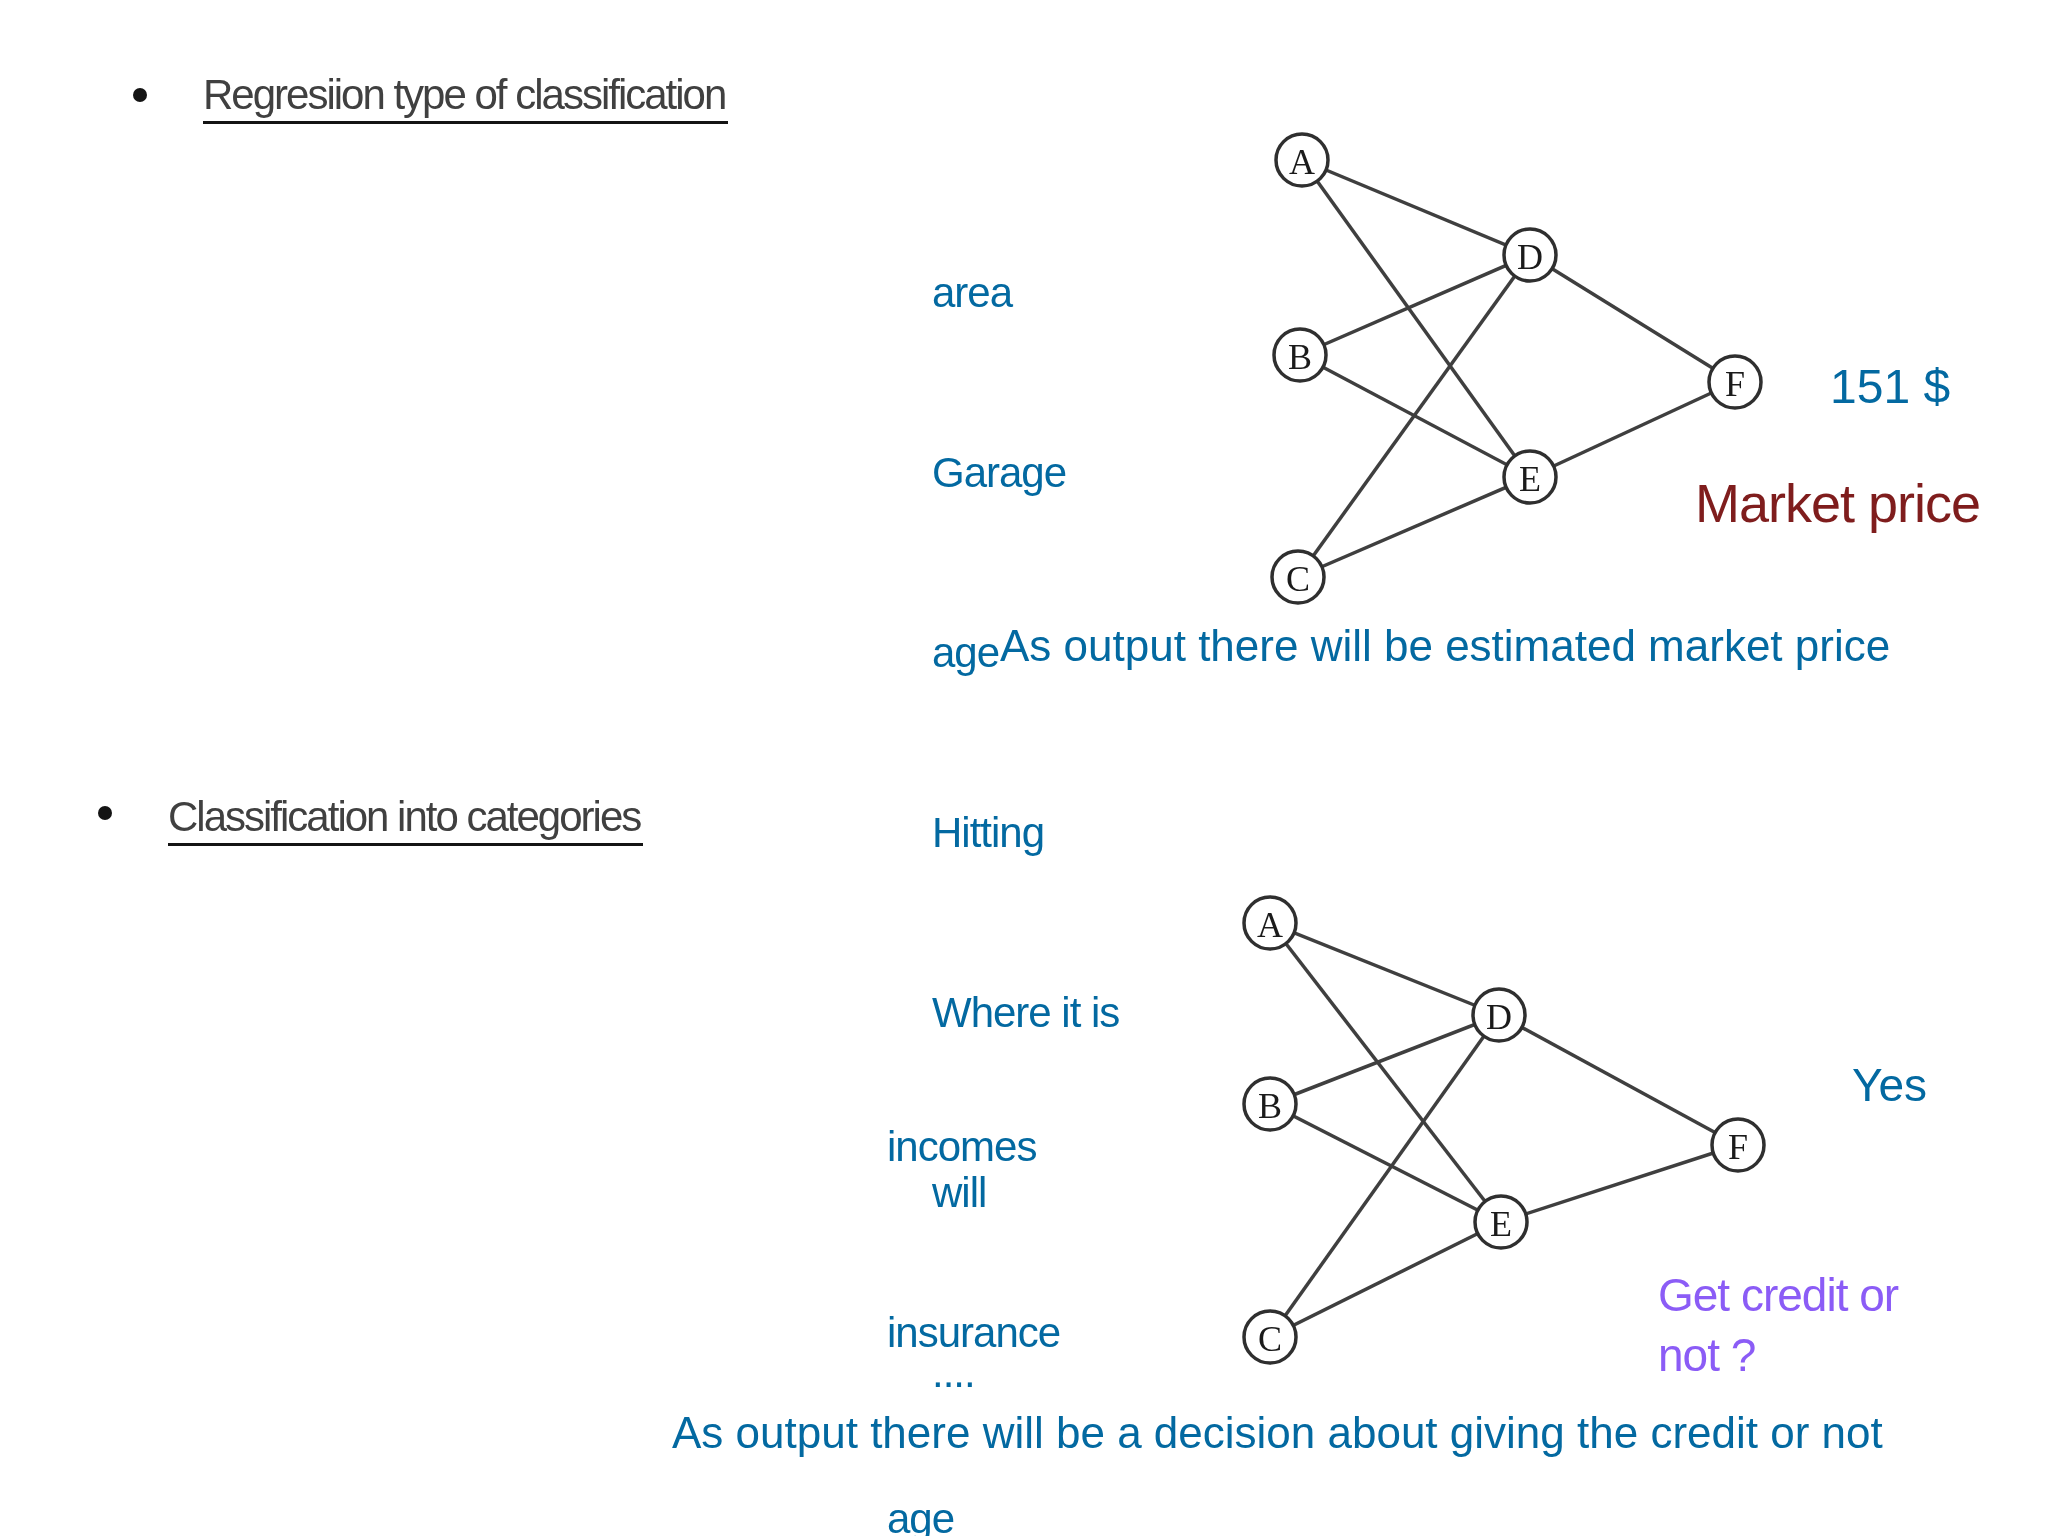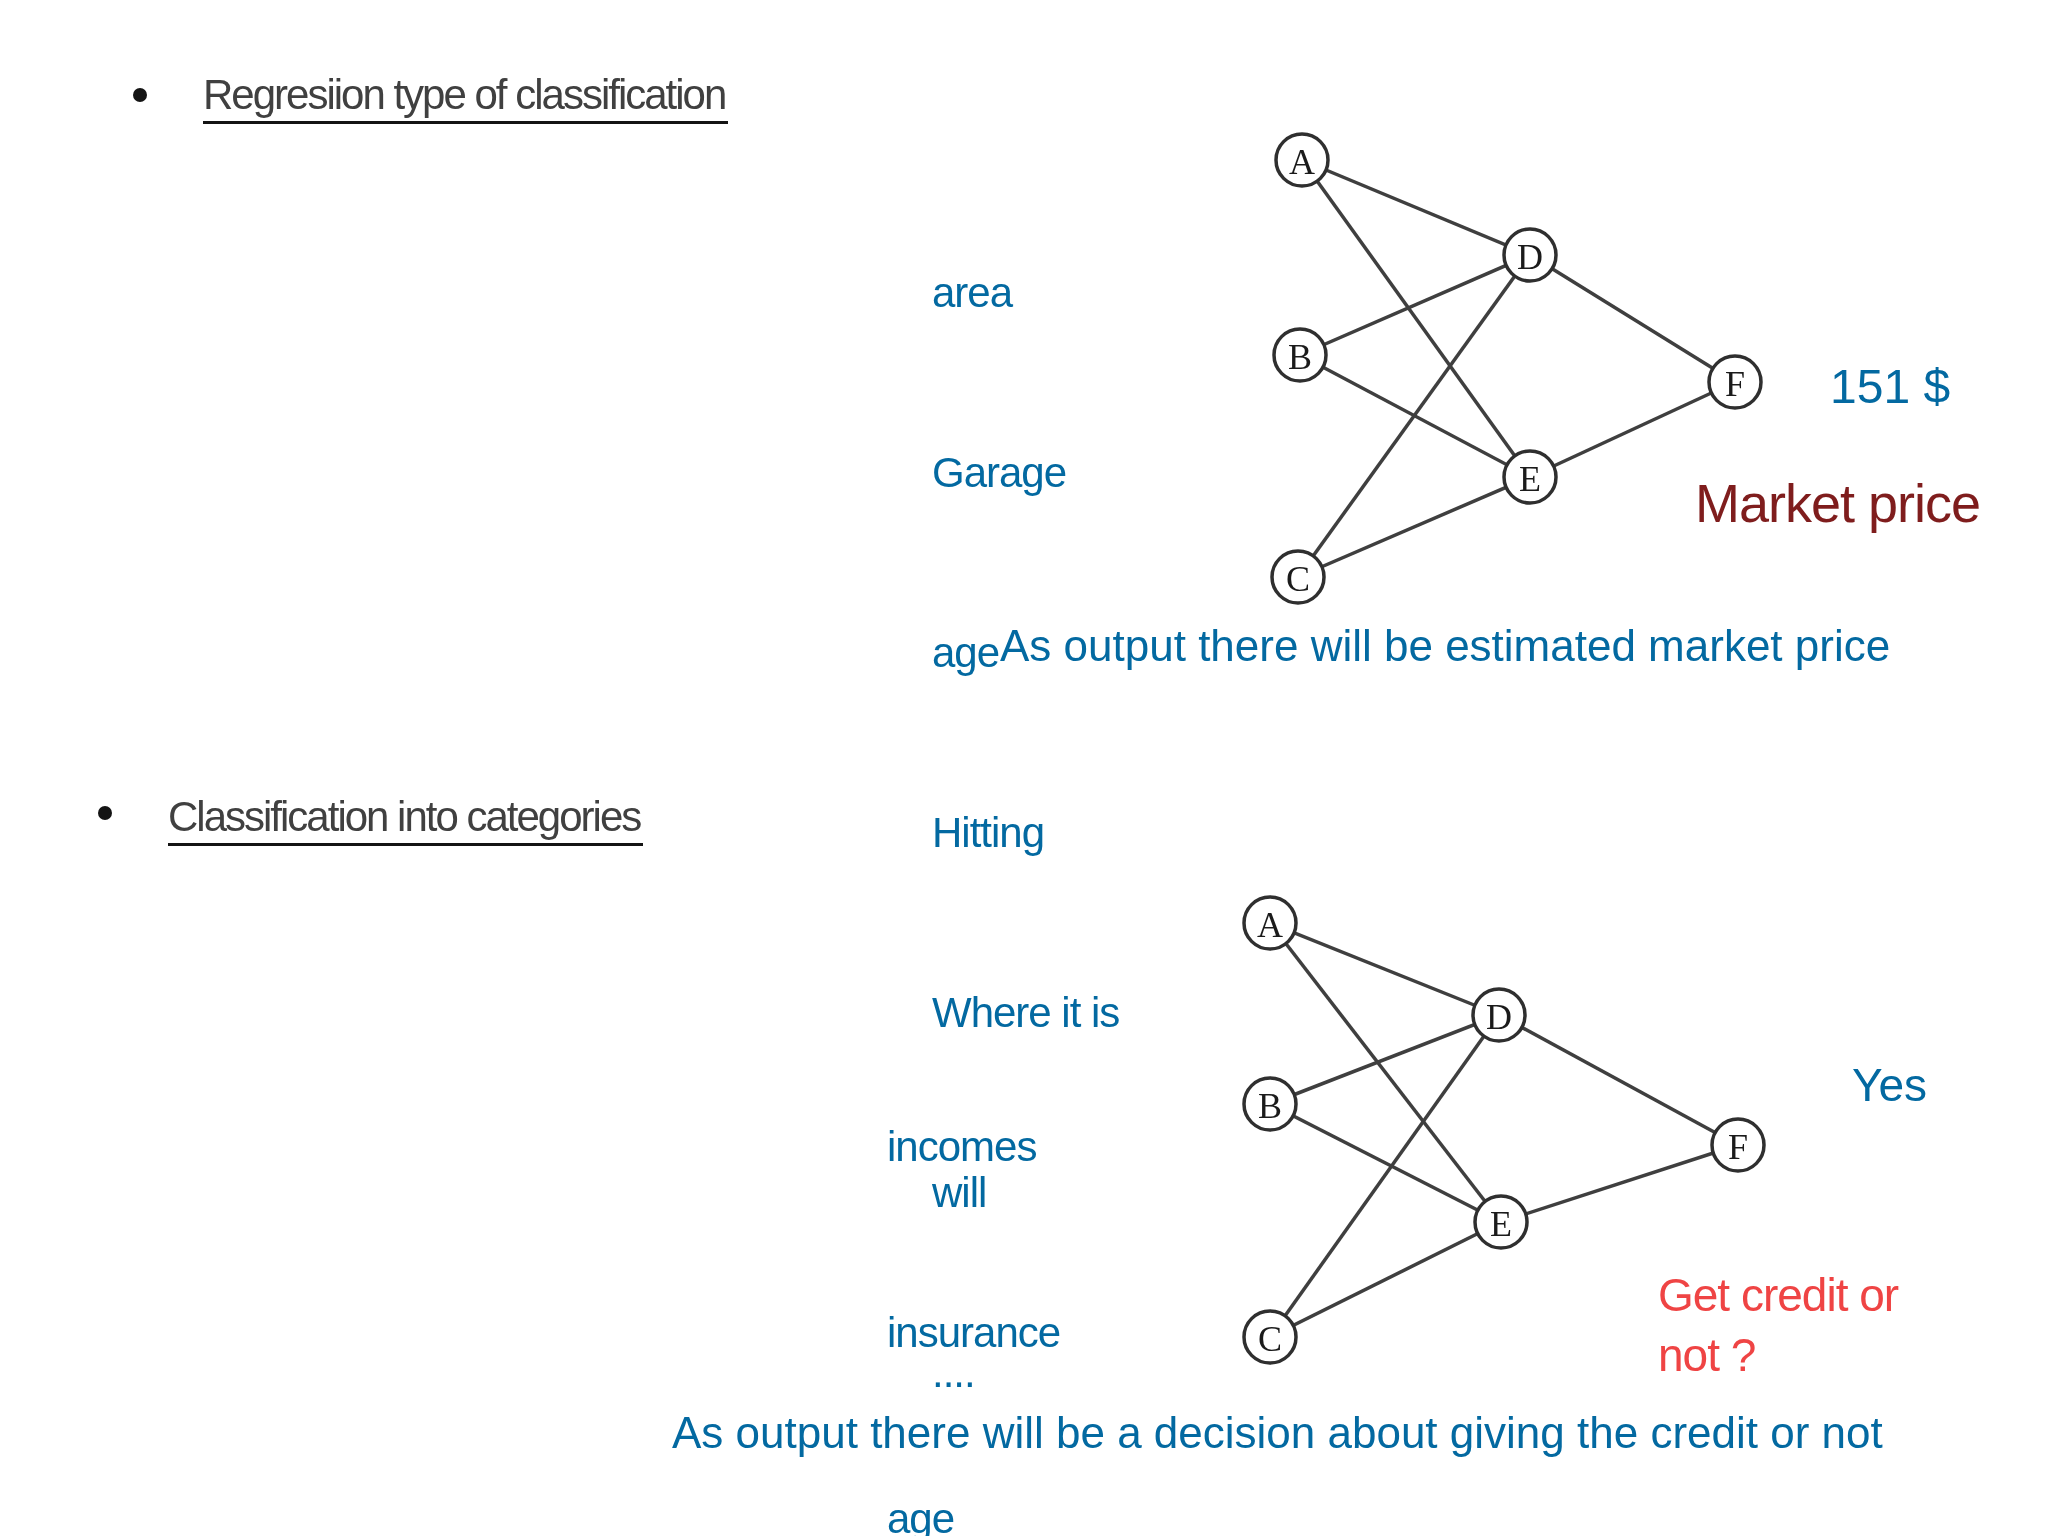--- a/index.html
+++ b/index.html
@@ -25,21 +25,21 @@
   }
   .caption{
     font-size:44px;line-height:52px;letter-spacing:0;
   }
   .out-value{font-size:48px;line-height:56px;}
   .out-label{
     font-size:54px;line-height:62px;color:#7f1d1d;letter-spacing:-1px;
     white-space:pre-line;
   }
   .out-label-2{
-    font-size:46px;line-height:60px;color:#ef4444;letter-spacing:-1px;
+    font-size:46px;line-height:60px;color:#8b5cf6;letter-spacing:-1px;
     white-space:pre-line;
   }
   .yes-value{font-size:46px;line-height:54px;}
   svg{position:absolute;overflow:visible;}
 </style>
 </head>
 <body>
 
 <div class="bullet-dot" style="left:133px;top:88px;"></div>
 

